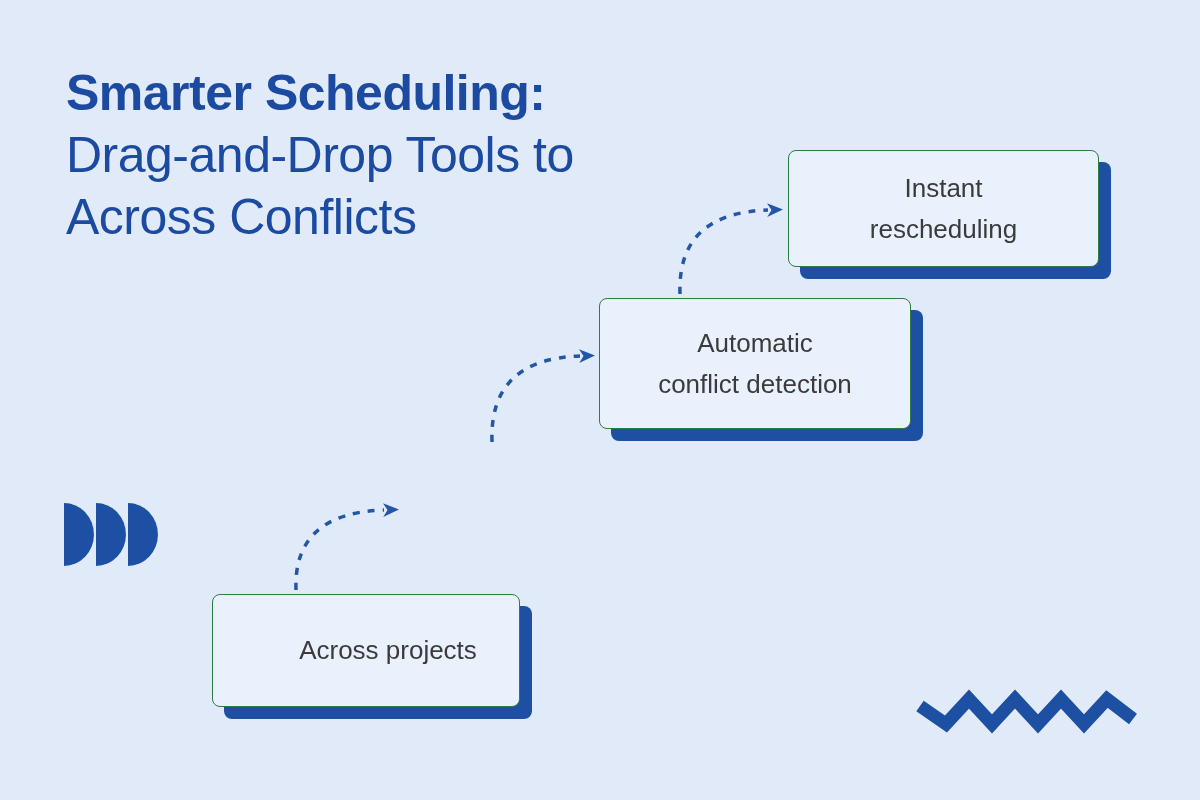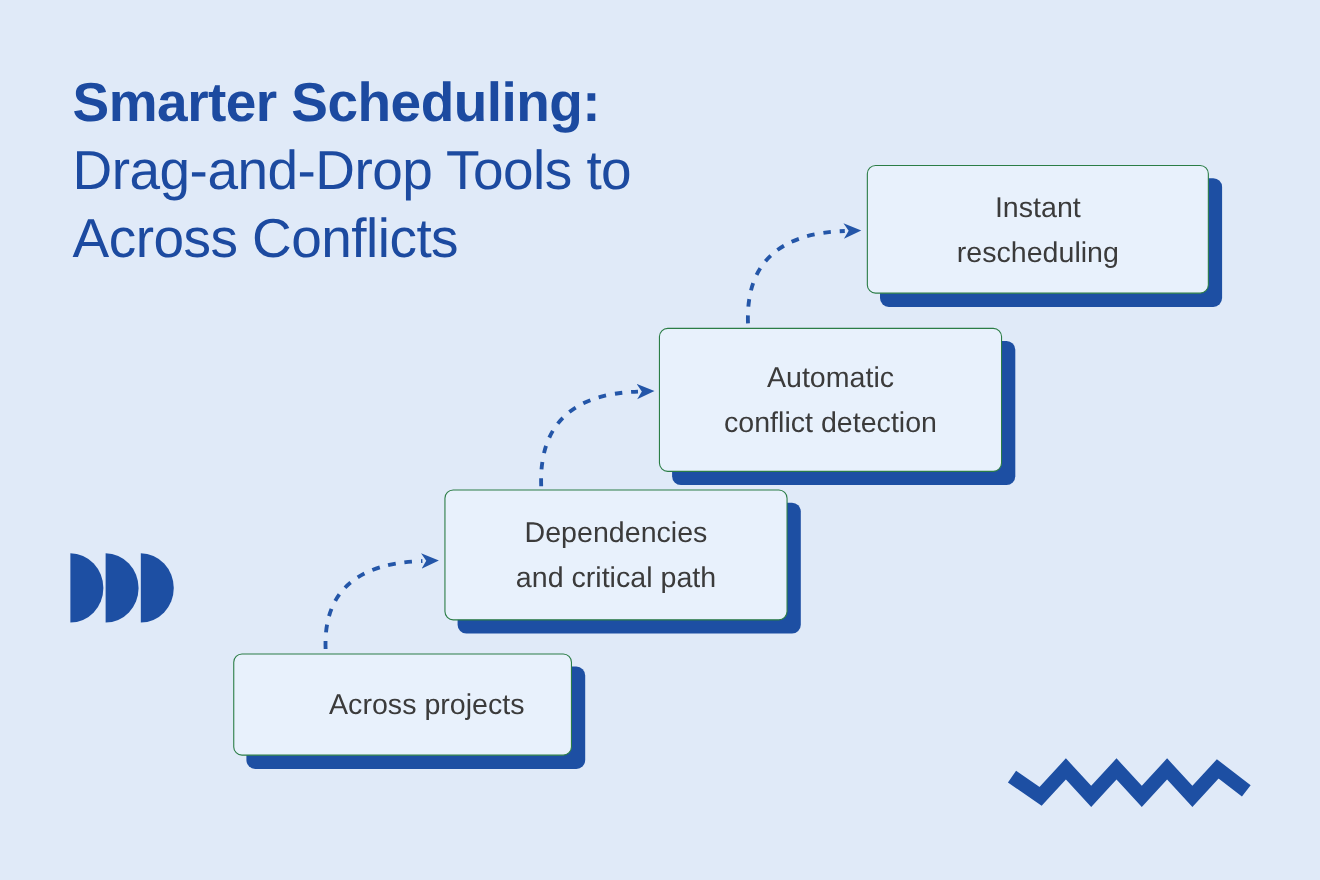--- a/index.html
+++ b/index.html
@@ -44,21 +44,21 @@
     align-items: center;
     justify-content: center;
     text-align: center;
   }
   .step-box .step-label {
     color: var(--box-text);
     font-size: 26px;
     line-height: 41px;
     white-space: pre-line;
   }
-  .box-1 { left: 212px; top: 594px; width: 308px; height: 93px; padding-left: 44px; }
+  .box-1 { left: 212px; top: 594px; width: 308px; height: 113px; padding-left: 44px; }
   .box-2 { left: 404px; top: 445px; width: 312px; height: 119px; }
   .box-3 { left: 599px; top: 298px; width: 312px; height: 131px; }
   .box-4 { left: 788px; top: 150px; width: 311px; height: 117px; }
 
   .overlay {
     position: absolute;
     left: 0; top: 0;
     width: 1200px; height: 800px;
     pointer-events: none;
   }
@@ -103,24 +103,20 @@
       <path class="deco-blue" d="M 96 503 A 30 31.5 0 0 1 96 566 Z"></path>
       <path class="deco-blue" d="M 128 503 A 30 31.5 0 0 1 128 566 Z"></path>
     </g>
 
     <polyline class="zigzag" points="920,706 946,724 969,699 992,724 1015,699 1038,724 1061,699 1084,724 1107,699 1133,719"></polyline>
   </svg>
 
   <div class="step-box box-1">
     <span class="step-label">Across projects</span>
   </div>
-  <div class="step-box box-2">
-    <span class="step-label">Dependencies
-and critical path</span>
-  </div>
   <div class="step-box box-3">
     <span class="step-label">Automatic
 conflict detection</span>
   </div>
   <div class="step-box box-4">
     <span class="step-label">Instant
 rescheduling</span>
   </div>
 
 </div>

